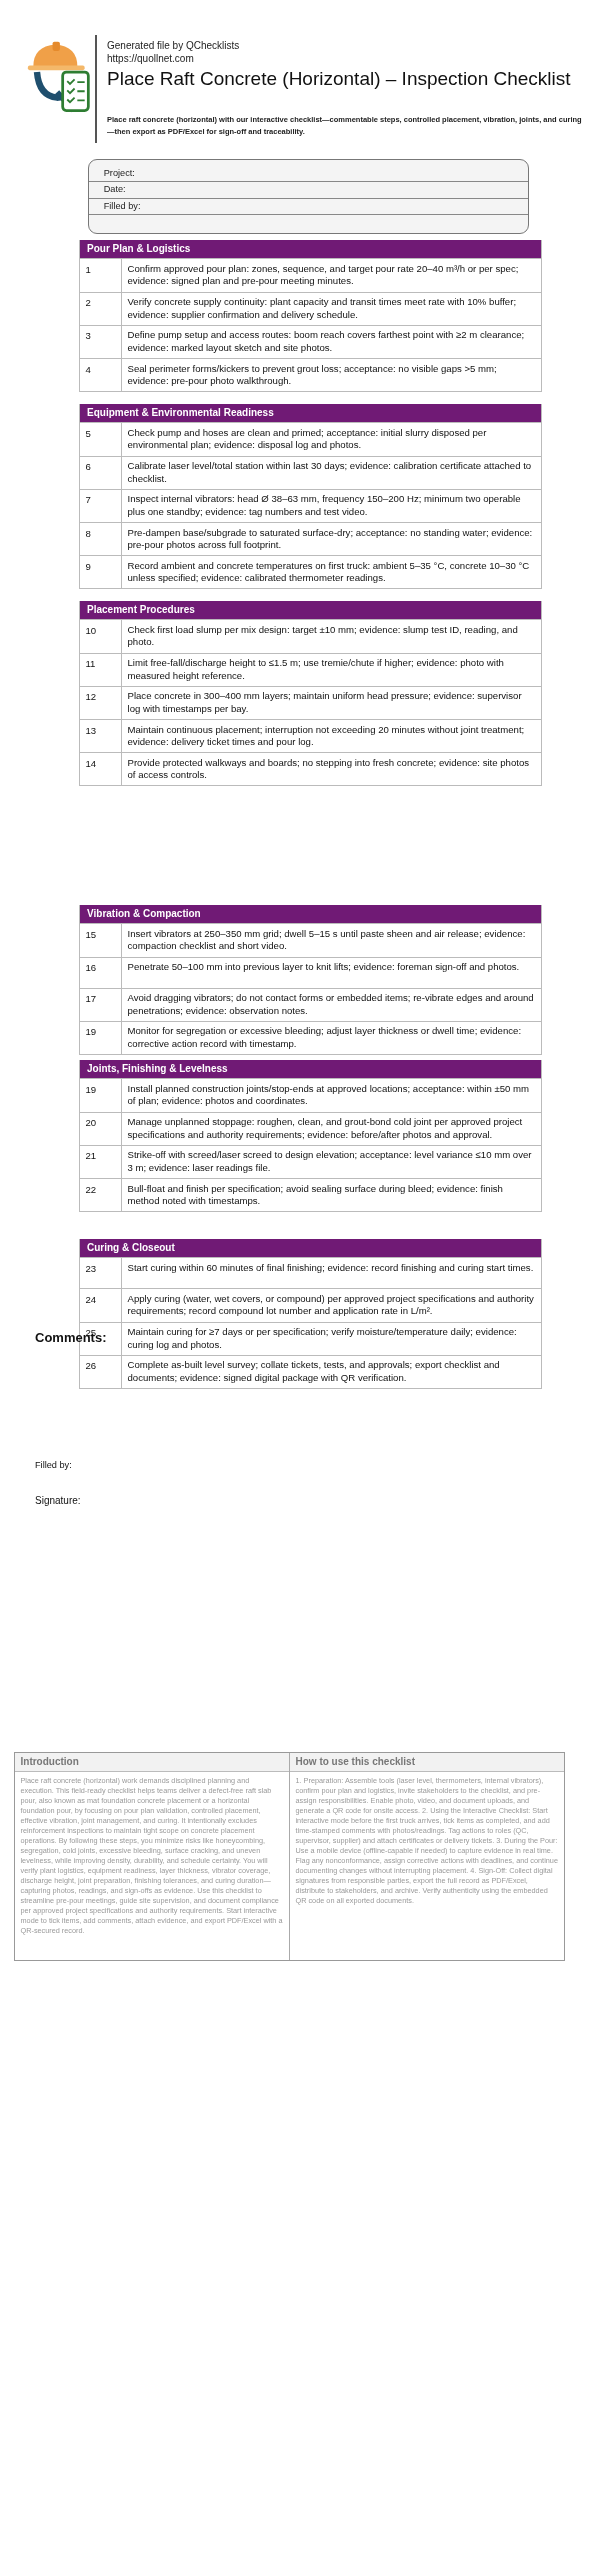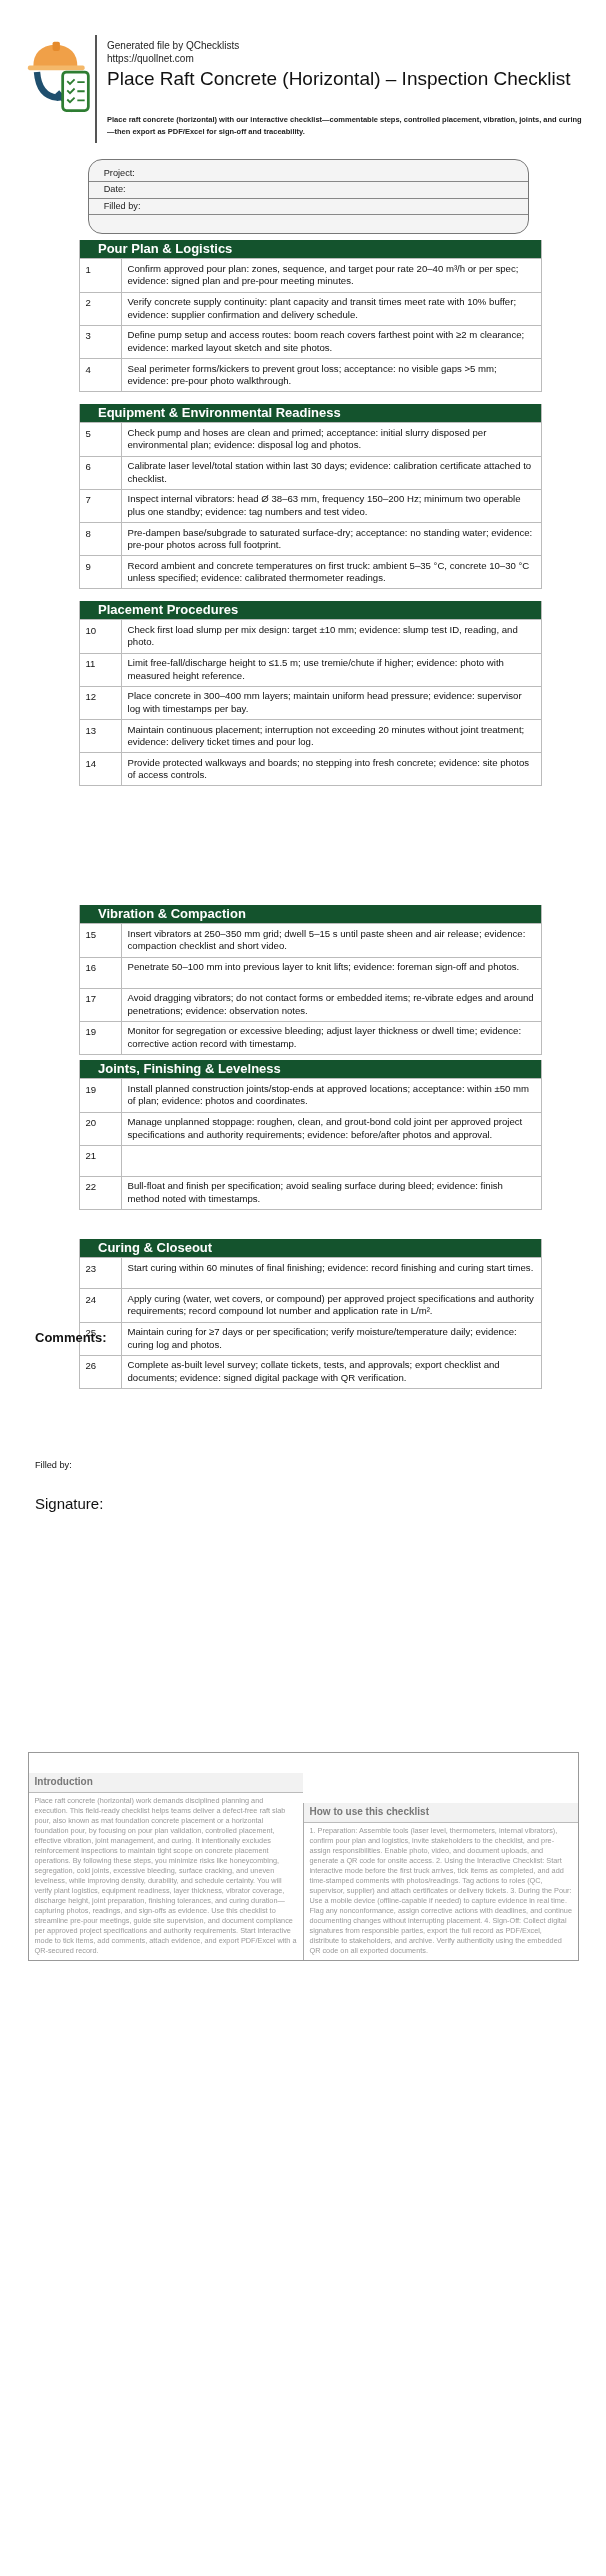--- a/index.html
+++ b/index.html
@@ -5,35 +5,35 @@
   html, body { margin: 0; padding: 0; background: #ffffff; }
   body { width: 607px; height: 2576px; position: relative; font-family: "Liberation Sans", sans-serif; color: #111; overflow: hidden; }
 
   .header { position: absolute; left: 0; top: 33px; width: 607px; height: 110px; }
   .logo { position: absolute; left: 26px; top: 5.5px; width: 66px; height: 88px; }
   .vbar { position: absolute; left: 95px; top: 1.8px; width: 1.8px; height: 108px; background: #555; }
   .gen { position: absolute; left: 107px; top: 5.5px; font-size: 10px; line-height: 13.8px; color: #222; }
   .title { position: absolute; left: 107px; top: 35px; width: 477px; font-size: 19px; line-height: 22px; color: #111; }
   .subtitle { position: absolute; left: 107px; top: 81px; width: 477px; font-size: 7.5px; line-height: 12px; color: #222; font-weight: bold; }
 
-  .info-box { position: absolute; left: 88px; top: 159px; width: 439px; height: 73px; border: 0.9px solid #777; border-radius: 14px; background: #f4f4f4; overflow: hidden; }
+  .info-box { position: absolute; left: 88px; top: 159px; width: 439px; height: 73px; border: 0.9px solid #777; border-radius: 9px; background: #f4f4f4; overflow: hidden; }
   .info-row { height: 15.6px; border-bottom: 0.9px solid #888; font-size: 9.2px; line-height: 15.6px; padding-left: 14.7px; color: #222; }
   .info-row:first-child { height: 21px; line-height: 26px; }
 
   .section { position: absolute; left: 79px; width: 461px; border: 0.9px solid #bbb; border-top: none; }
-  .sec-head { background: #14532d; color: #fff; font-weight: bold; font-size: 13px; height: 18.4px; line-height: 18.4px; padding-left: 18px; }
+  .sec-head { background: #701a75; color: #fff; font-weight: bold; font-size: 10px; height: 18.4px; line-height: 18.4px; padding-left: 7px; }
   .row { display: flex; border-top: 0.9px solid #bbb; min-height: 30px; }
   .num { width: 42px; border-right: 0.9px solid #bbb; font-size: 9.6px; padding: 4.6px 0 0 5.5px; box-sizing: border-box; }
   .txt { flex: 1; font-size: 9.6px; line-height: 12.4px; padding: 3.7px 5.5px 3.7px 5.5px; }
 
   .comments { position: absolute; left: 35px; top: 1330px; font-size: 13px; font-weight: bold; }
   .filled { position: absolute; left: 35px; top: 1460px; font-size: 9.2px; }
-  .sig { position: absolute; left: 35px; top: 1495px; font-size: 15px; }
-
-  .intro-box { position: absolute; left: 28px; top: 1752px; width: 549px; height: 207px; border: 0.9px solid #999; display: flex; align-items: flex-end; }
+  .sig { position: absolute; left: 35px; top: 1495px; font-size: 10px; }
+
+  .intro-box { position: absolute; left: 14px; top: 1752px; width: 549px; height: 207px; border: 0.9px solid #999; display: flex; }
   .intro-col { flex: 1; box-sizing: border-box; }
   .intro-col + .intro-col { border-left: 0.9px solid #aaa; }
   .intro-head { background: #f2f2f2; border-bottom: 0.9px solid #bbb; height: 18.4px; line-height: 18.4px; padding-left: 5.5px; font-size: 10px; font-weight: bold; color: #777; }
   .intro-text { font-size: 7.3px; line-height: 10px; color: #9a9a9a; padding: 3.7px 5.5px; }
 </style>
 </head>
 <body>
 
 <div class="header">
   <div class="logo">
@@ -154,20 +154,21 @@
       <div class="row">
         <div class="num">19</div>
         <div class="txt">Install planned construction joints/stop-ends at approved locations; acceptance: within ±50 mm of plan; evidence: photos and coordinates.</div>
       </div>
       <div class="row">
         <div class="num">20</div>
         <div class="txt">Manage unplanned stoppage: roughen, clean, and grout-bond cold joint per approved project specifications and authority requirements; evidence: before/after photos and approval.</div>
       </div>
       <div class="row">
         <div class="num">21</div>
+        <div class="txt">Strike-off with screed/laser screed to design elevation; acceptance: level variance ≤10 mm over 3 m; evidence: laser readings file.</div>
       </div>
       <div class="row">
         <div class="num">22</div>
         <div class="txt">Bull-float and finish per specification; avoid sealing surface during bleed; evidence: finish method noted with timestamps.</div>
       </div>
     </div>
     <div class="section" style="top: 1239px;">
       <div class="sec-head">Curing &amp; Closeout</div>
       <div class="row">
         <div class="num">23</div>

